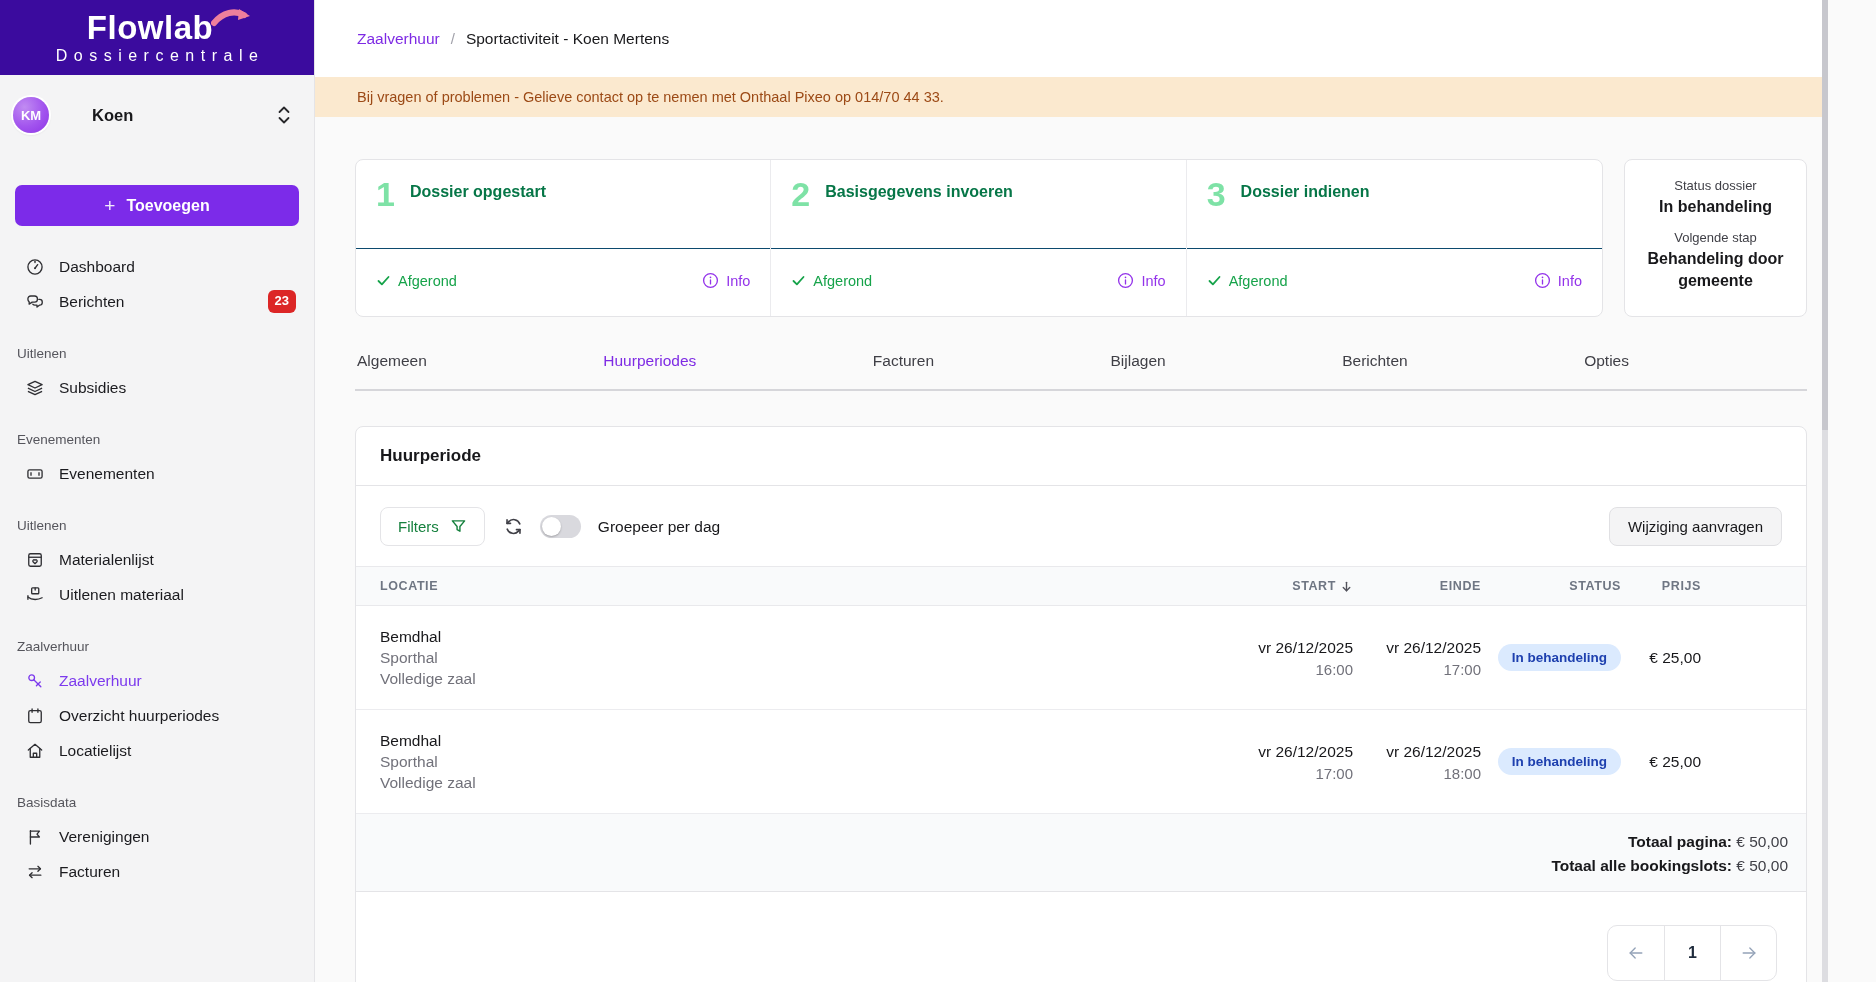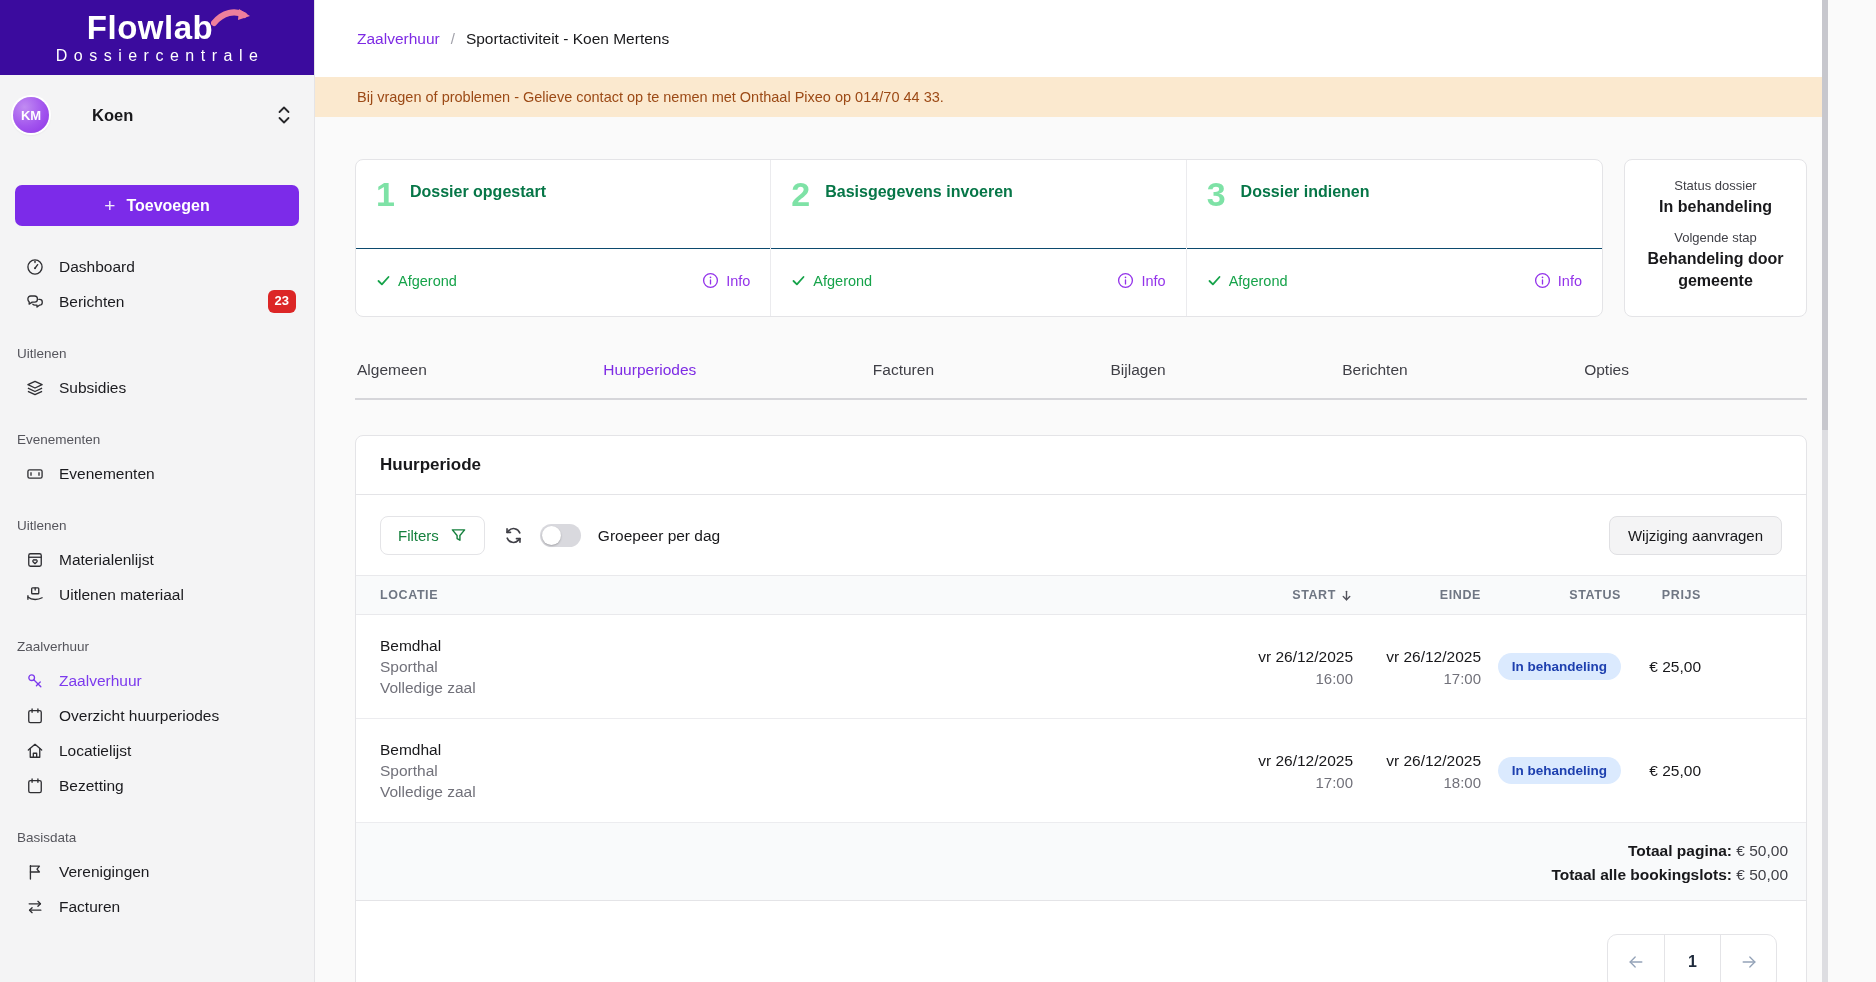--- a/index.html
+++ b/index.html
@@ -51,21 +51,21 @@
   .step-num { font-size:34px; font-weight:700; color:#7ee2a6; line-height:1; }
   .step-title { font-size:16px; font-weight:600; color:#067647; margin-top:6px; }
   .step-foot { border-top:1px solid #0c4a6e; height:64px; display:flex; align-items:center; justify-content:space-between; padding:0 20px; }
   .afgerond { display:flex; align-items:center; gap:7px; color:#16a34a; font-size:14.5px; font-weight:500; }
   .info-link { display:flex; align-items:center; gap:7px; color:#9333ea; font-size:14.5px; font-weight:500; cursor:pointer; }
 
   .status-card { flex:1; background:#fff; border:1px solid #e4e4e7; border-radius:8px; text-align:center; padding:18px 12px 12px; }
   .sc-label { font-size:13px; color:#3f3f46; }
   .sc-value { font-size:16px; font-weight:600; color:#18181b; line-height:22px; margin:3px 0 12px; }
 
-  .tabs { margin-top:44px; }
+  .tabs { margin-top:35px; }
   .tabs-row { display:flex; justify-content:space-between; padding:0 178px 0 2px; }
   .tab { font-size:15.5px; color:#3f3f46; cursor:pointer; }
   .tab.active { color:#7e2be4; font-weight:500; }
   .tabs-line { height:2px; background:#d6d6da; margin-top:19px; }
 
   .panel { margin-top:35px; background:#fff; border:1px solid #e4e4e7; border-radius:8px; overflow:hidden; }
   .panel-header { padding:19px 24px; border-bottom:1px solid #e4e4e7; font-size:17px; font-weight:600; color:#18181b; }
   .toolbar { padding:21px 24px 20px; display:flex; align-items:center; }
   .filters-btn { border:1px solid #e4e4e7; background:#fff; border-radius:8px; padding:10px 17px; display:flex; align-items:center; gap:11px; color:#15803d; font-size:15px; cursor:pointer; }
   .icon-btn { margin-left:19px; display:flex; color:#3f3f46; cursor:pointer; }
@@ -214,27 +214,20 @@
         <span>Overzicht huurperiodes</span>
       </div>
       <div class="nav-item">
         <svg width="20" height="20" viewBox="0 0 24 24" fill="none" stroke="currentColor" stroke-width="1.6" stroke-linecap="round" stroke-linejoin="round">
           <path d="M4 10.8L12 4l8 6.8"></path>
             <path d="M6.3 9v10.5h11.4V9"></path>
             <path d="M10 19.5v-4.8h4v4.8"></path>
         </svg>
         <span>Locatielijst</span>
       </div>
-      <div class="nav-item">
-        <svg width="20" height="20" viewBox="0 0 24 24" fill="none" stroke="currentColor" stroke-width="1.6" stroke-linecap="round">
-          <rect x="4.5" y="5.5" width="15" height="14.5" rx="2"></rect>
-            <path d="M8.5 3.5v4M15.5 3.5v4"></path>
-        </svg>
-        <span>Bezetting</span>
-      </div>
 
       <div class="section-label">Basisdata</div>
       <div class="nav-item">
         <svg width="20" height="20" viewBox="0 0 24 24" fill="none" stroke="currentColor" stroke-width="1.6" stroke-linecap="round" stroke-linejoin="round">
           <path d="M6.5 20.5v-16"></path>
             <path d="M6.5 5h10.8l-2.9 3.5 2.9 3.5H6.5"></path>
         </svg>
         <span>Verenigingen</span>
       </div>
       <div class="nav-item">

